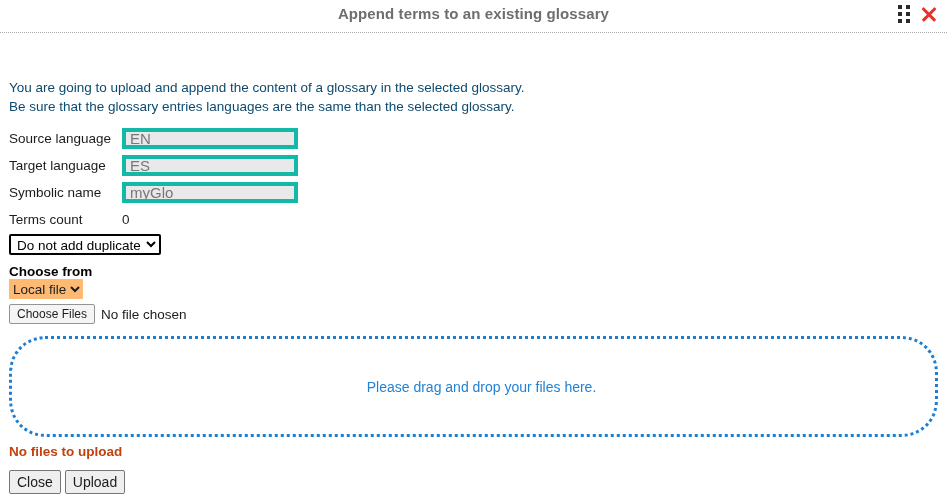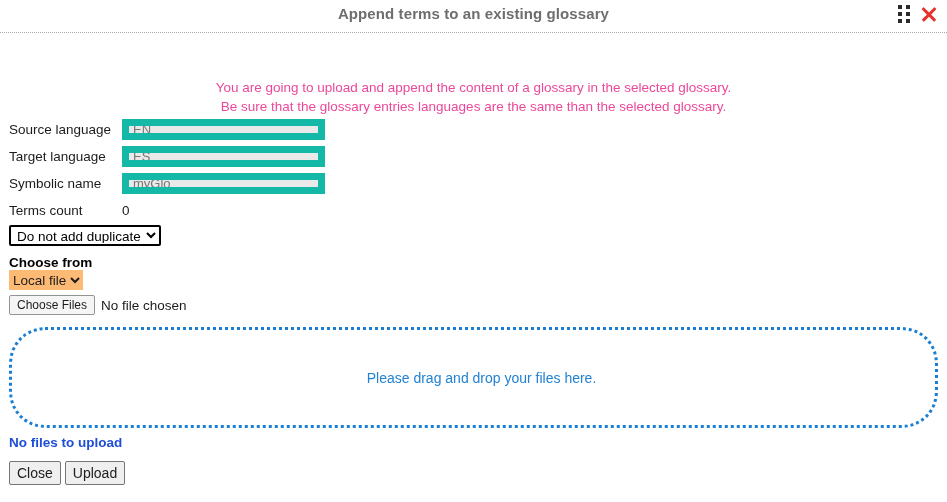--- a/index.html
+++ b/index.html
@@ -89,47 +89,47 @@
     padding: 0 9px;
     box-sizing: border-box;
   }
   .intro {
     margin-top: 46px;
   }
   .intro p {
     margin: 0 0 0 0;
     line-height: 19px;
     font-size: 13.5px;
-    color: #ec4899;
+    color: #0c4a6e;
     white-space: nowrap;
-    text-align: center;
   }
 
   
   .form-rows {
+    margin-top: 9px;
   }
   .form-row {
     display: flex;
     align-items: center;
     height: 27px;
   }
   .form-label {
     width: 113px;
     font-size: 13.5px;
     color: #1c1c1c;
   }
   .form-input {
-    width: 203px;
+    width: 176px;
     height: 21px;
     box-sizing: border-box;
     background: #e9e9e9;
-    border: 7px solid #14b8a6;
+    border: 4px solid #14b8a6;
     color: #777777;
     font-family: "Liberation Sans", sans-serif;
-    font-size: 13px;
+    font-size: 15px;
     padding: 0 4px;
     outline: none;
   }
   .form-static {
     font-size: 13.5px;
     color: #1c1c1c;
   }
 
   .dup-select {
     margin-top: 1px;
@@ -198,21 +198,21 @@
   }
   .drop-zone-text {
     color: #2282d4;
     font-size: 14px;
     padding-left: 16px;
   }
 
   .upload-status {
     font-weight: bold;
     font-size: 13.5px;
-    color: #1d4ed8;
+    color: #c2410c;
     margin-top: 7px;
   }
 
   .footer-buttons {
     margin-top: 11px;
     display: flex;
     gap: 4px;
   }
   .footer-buttons button {
     font-family: "Liberation Sans", sans-serif;

